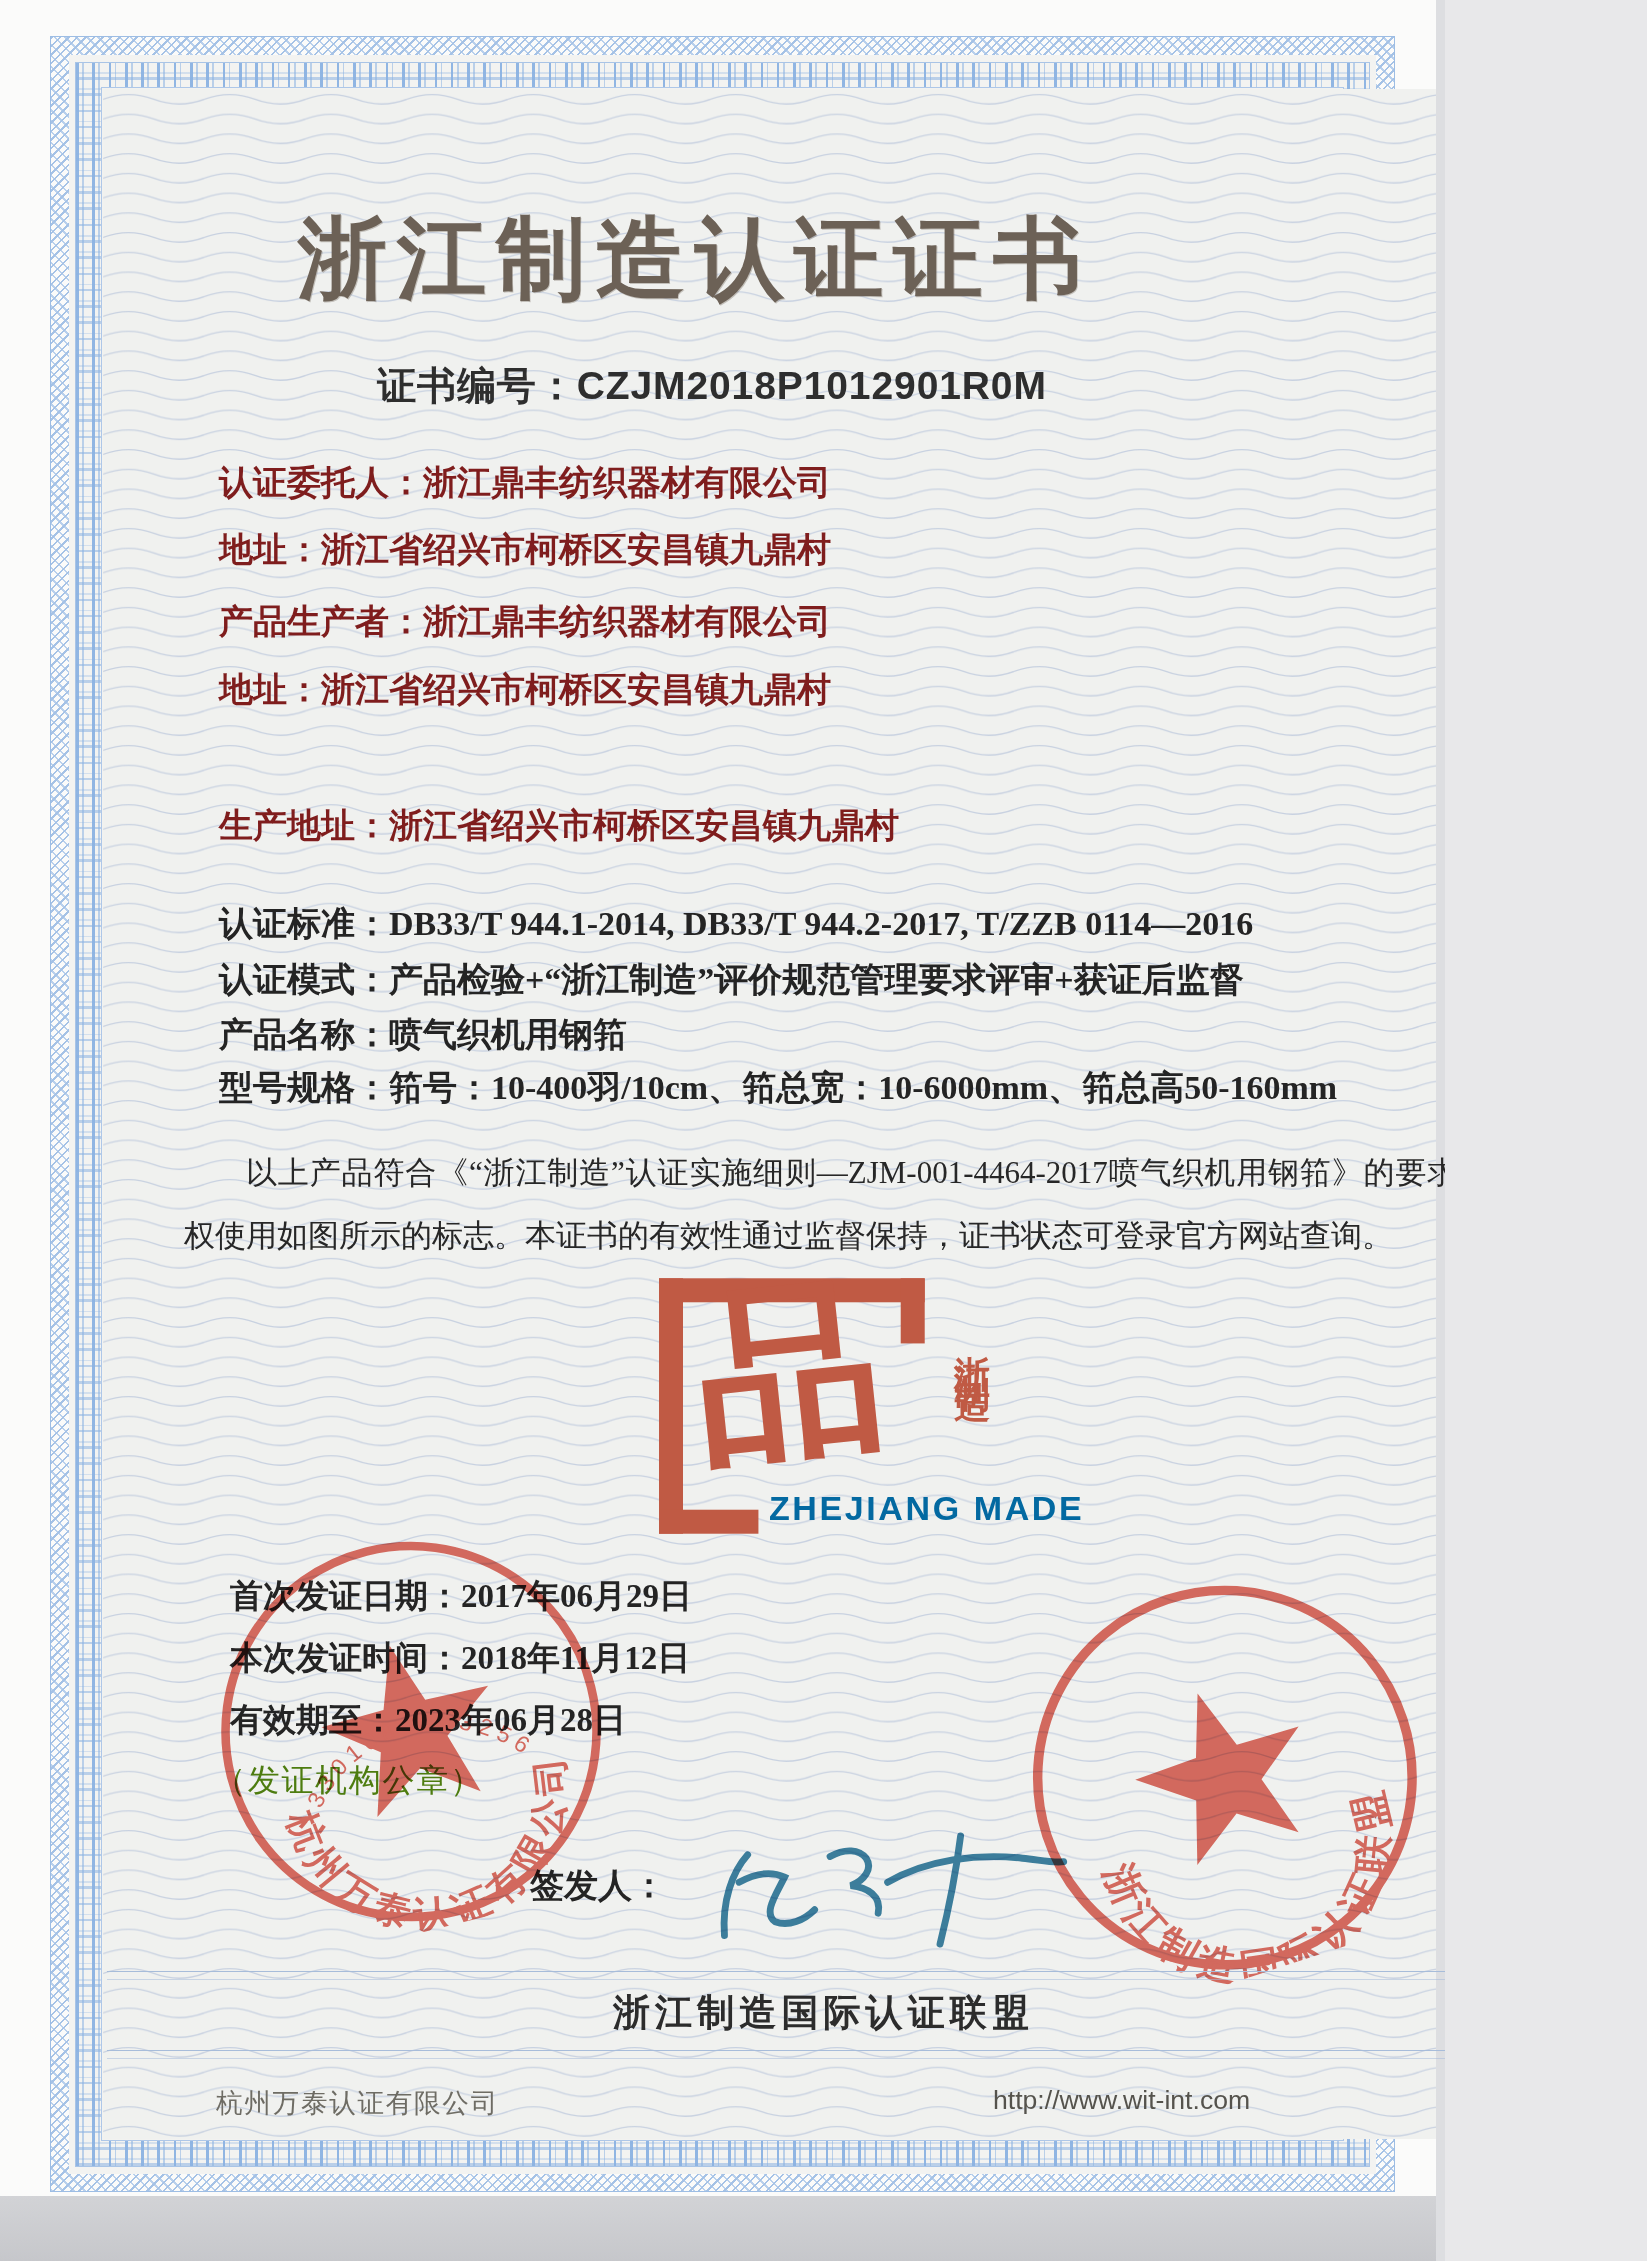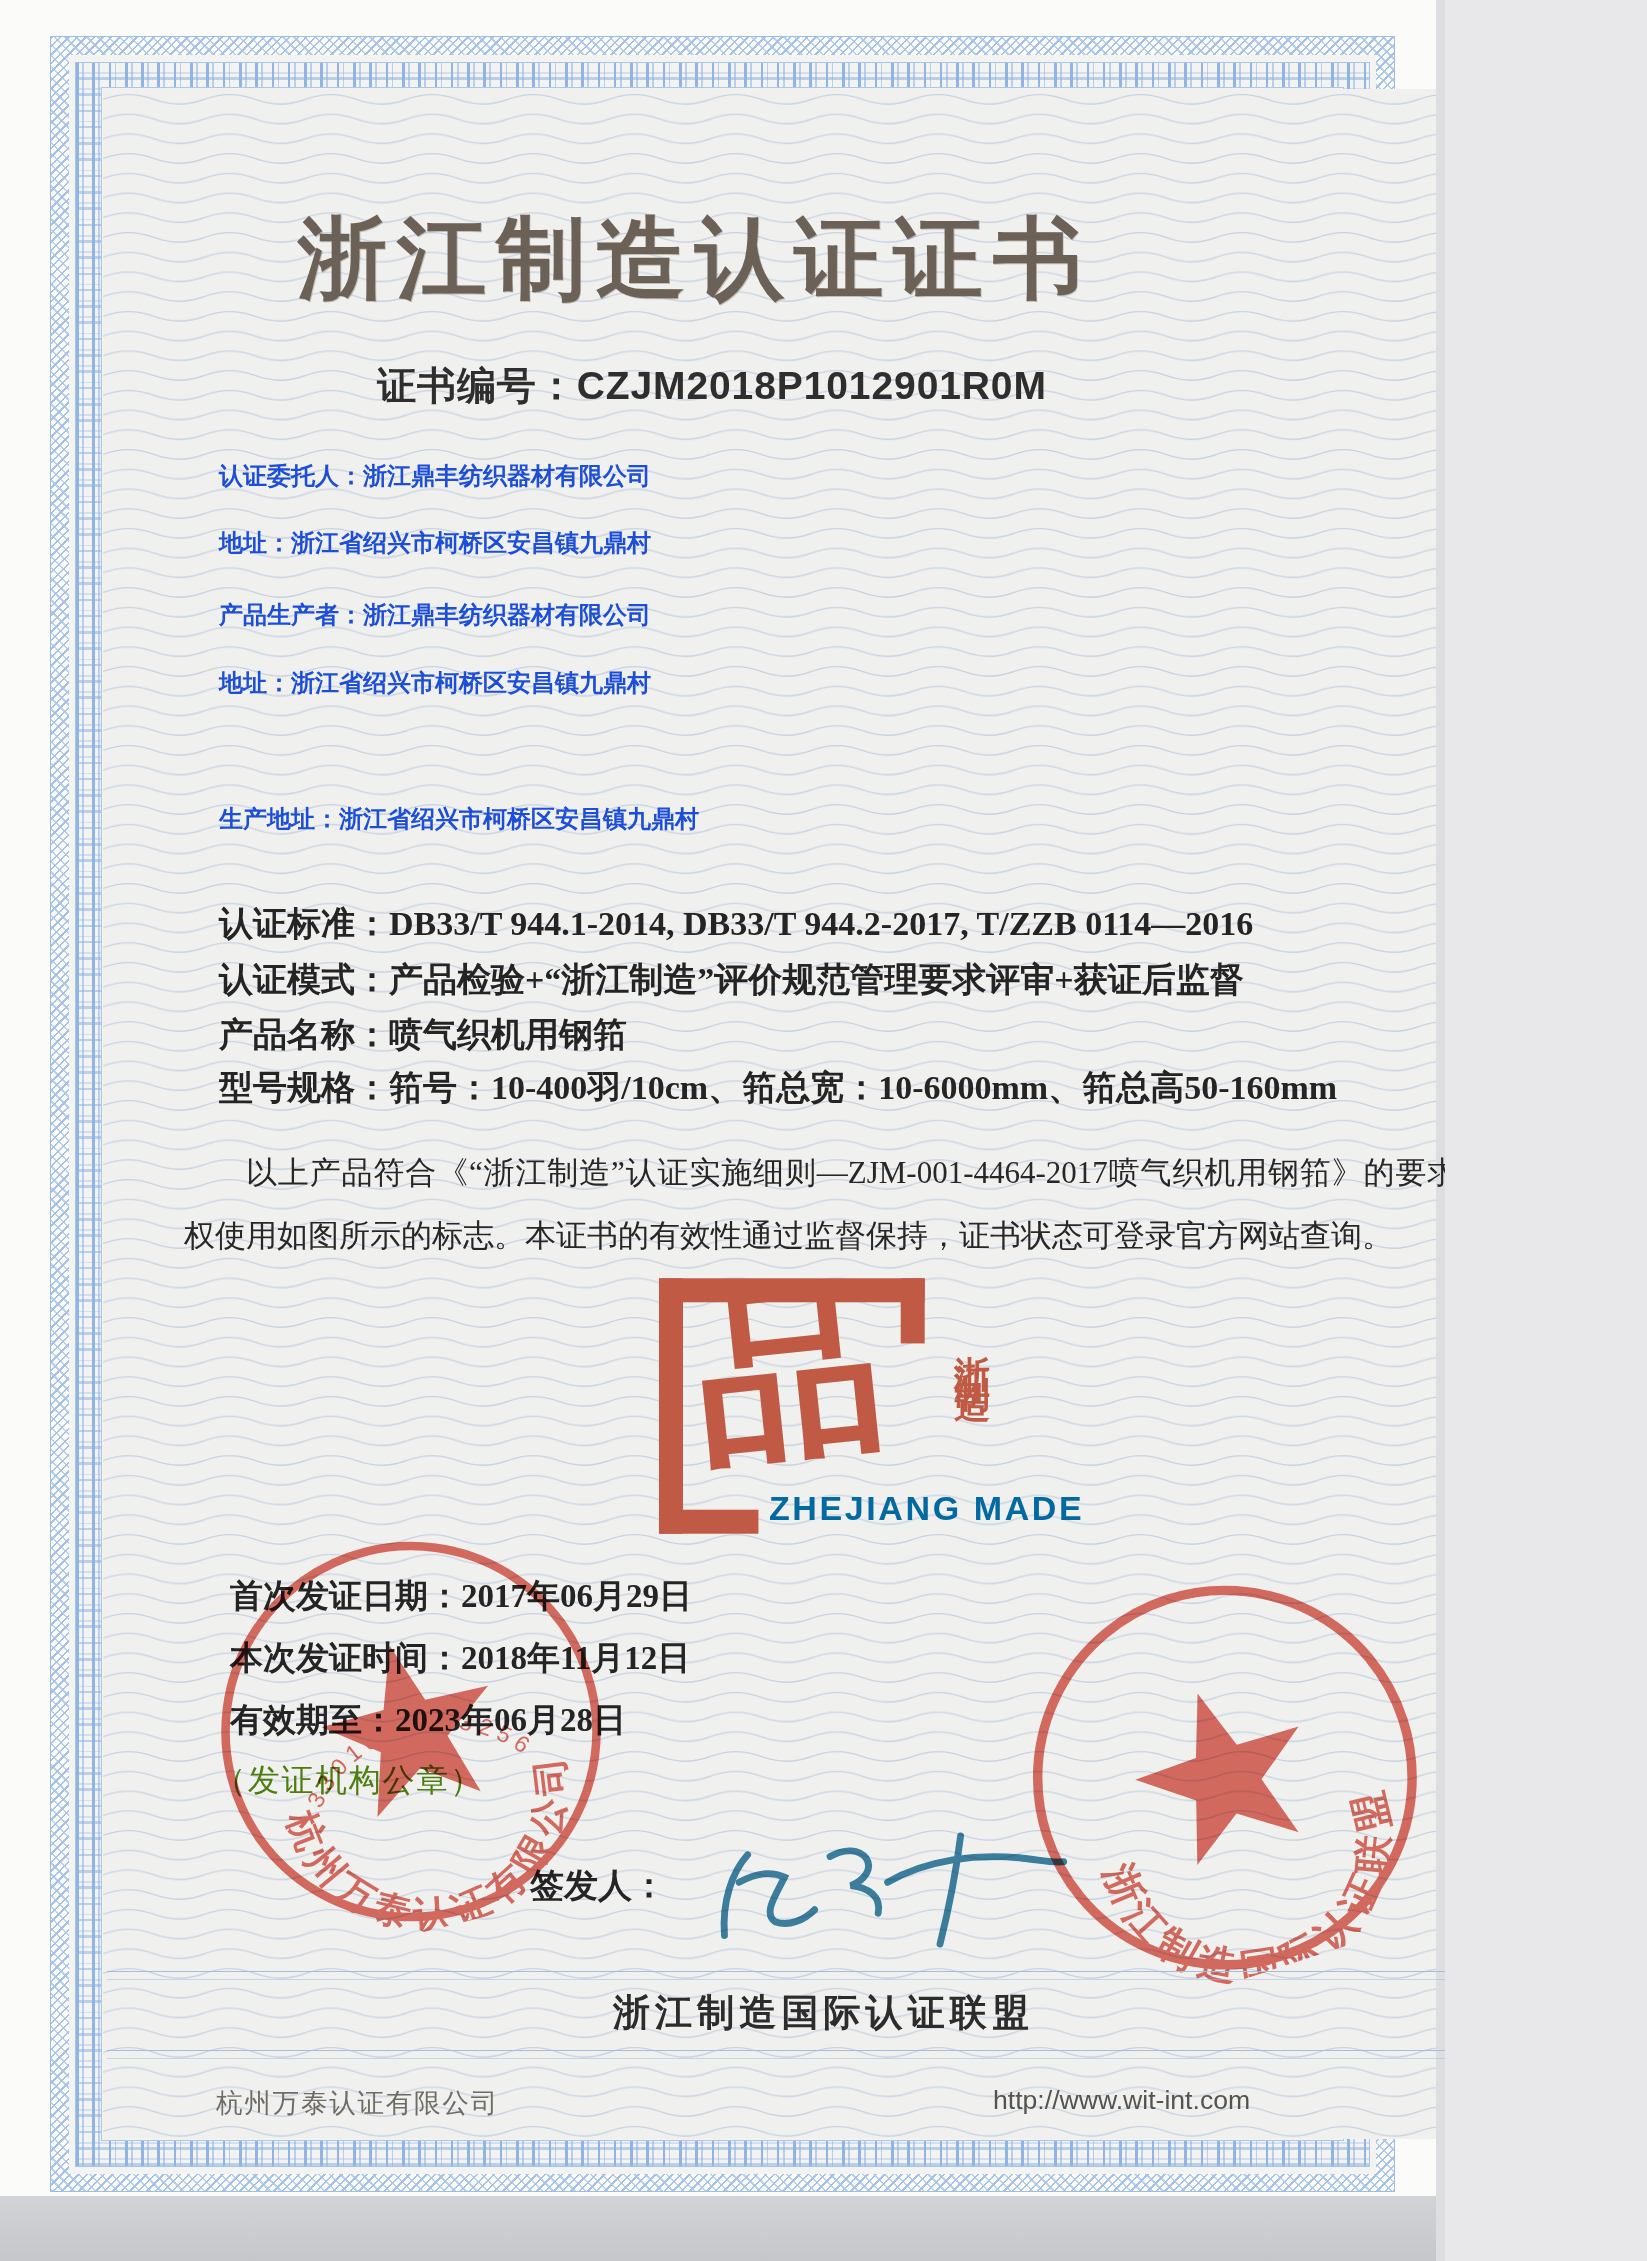--- a/index.html
+++ b/index.html
@@ -21,21 +21,21 @@
          border:0.9px solid #a9c4e6;}
   .hole2{position:absolute;inset:87px 101px 120px 101px;background:#f2f2f0;border:1.7px solid #aec7e8;}
   .waves{position:absolute;inset:89px 103px 122px 103px;}
   
   .title{position:absolute;left:0;top:199px;width:1390px;text-align:center;
          font-family:"DejaVu Serif",serif;font-weight:700;font-size:89px;letter-spacing:10.3px;
          color:#6c6156;text-shadow:0.9px 0.9px 0 rgba(108,97,86,.35);white-space:nowrap;}
   .certno{position:absolute;left:0;top:359px;width:1424px;text-align:center;
           font-family:"Liberation Sans",sans-serif;font-weight:700;font-size:39px;
           letter-spacing:0.9px;color:#2e2e2e;white-space:nowrap;}
-  .row{position:absolute;left:219px;white-space:nowrap;font-size:24px;font-weight:700;color:#1d4ed8;}
+  .row{position:absolute;left:219px;white-space:nowrap;font-size:34px;font-weight:700;color:#7f1d1d;}
   .row .val{font-weight:700;}
   .spec{position:absolute;left:219px;white-space:nowrap;font-size:34px;color:#242424;}
   .spec .lbl{font-weight:700;}
   .spec .val{font-weight:700;}
   .statement{position:absolute;left:184px;top:1141px;width:1338px;font-size:31px;line-height:63px;
              color:#272727;text-indent:2em;text-align:justify;}
   .date-row{position:absolute;left:230px;white-space:nowrap;font-size:33px;font-weight:600;color:#242424;}
   .sealnote{position:absolute;left:214px;top:1759px;font-size:32px;color:#4d7c0f;letter-spacing:1.7px;}
   .issuer{position:absolute;left:530px;top:1863px;font-size:34px;font-weight:600;color:#242424;}
   

